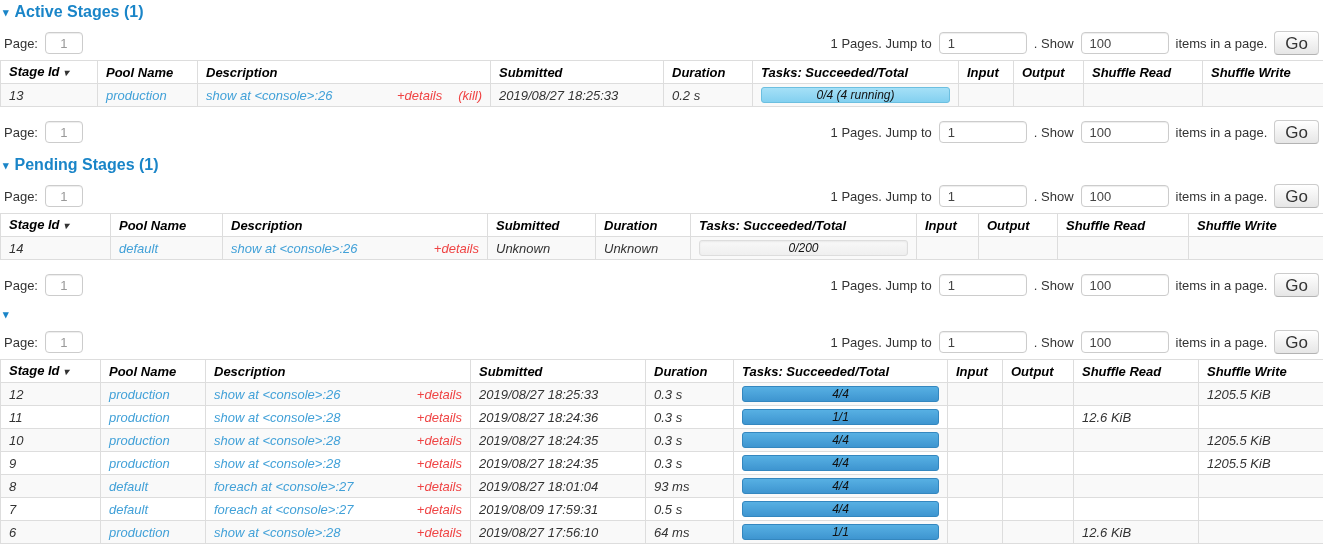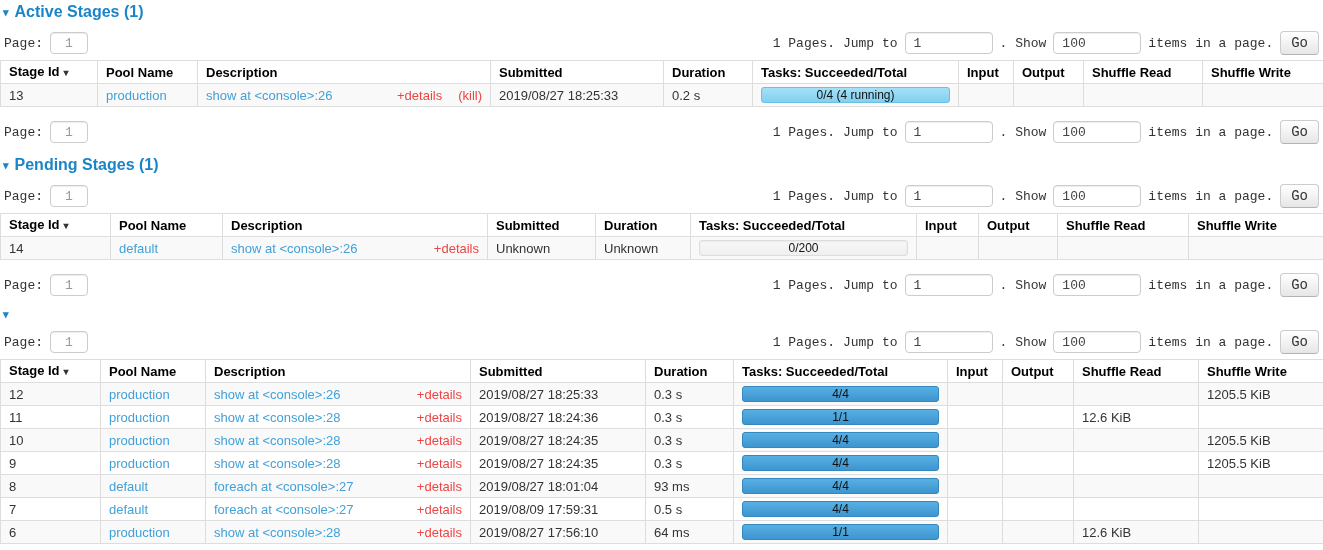--- a/index.html
+++ b/index.html
@@ -25,54 +25,54 @@
     cursor: pointer;
   }
   .stage-section:first-of-type h2.section-title { margin-top: 3px; }
   h2 .arrow { font-size: 11px; line-height: 1; }
 
   .page-row {
     display: flex;
     align-items: center;
     padding: 0 4px;
     margin: 0 0 5px;
-    font-family: Liberation Mono, monospace;
   }
   .page-row.bottom { margin: 13px 0 0; }
   .page-left { display: flex; align-items: center; gap: 7px; }
   .page-right { margin-left: auto; display: flex; align-items: center; gap: 7px; }
   input {
     font-family: inherit;
     font-size: 13px;
     border: 1px solid #ccc;
     border-radius: 4px;
     height: 22px;
     box-shadow: inset 0 1px 1px rgba(0,0,0,0.075);
     outline: none;
   }
   .page-input { width: 38px; text-align: center; color: #999; }
   .jump-input, .show-input { width: 88px; padding: 0 8px; color: #444; }
   .go-btn {
     font-family: inherit;
-    font-size: 14px;
+    font-size: 17px;
     color: #333;
     background: linear-gradient(#ffffff, #e6e6e6);
     border: 1px solid #ccc;
     border-bottom-color: #b3b3b3;
     border-radius: 4px;
     padding: 2px 10px;
     height: 24px;
     cursor: pointer;
   }
 
   table {
     width: 1323px;
     border-collapse: collapse;
     table-layout: fixed;
     margin: 0;
+    font-style: italic;
   }
   th, td {
     border: 1px solid #ddd;
     padding: 2px 8px;
     height: 17px;
     line-height: 17px;
     font-size: 13px;
     text-align: left;
     vertical-align: middle;
     white-space: nowrap;

